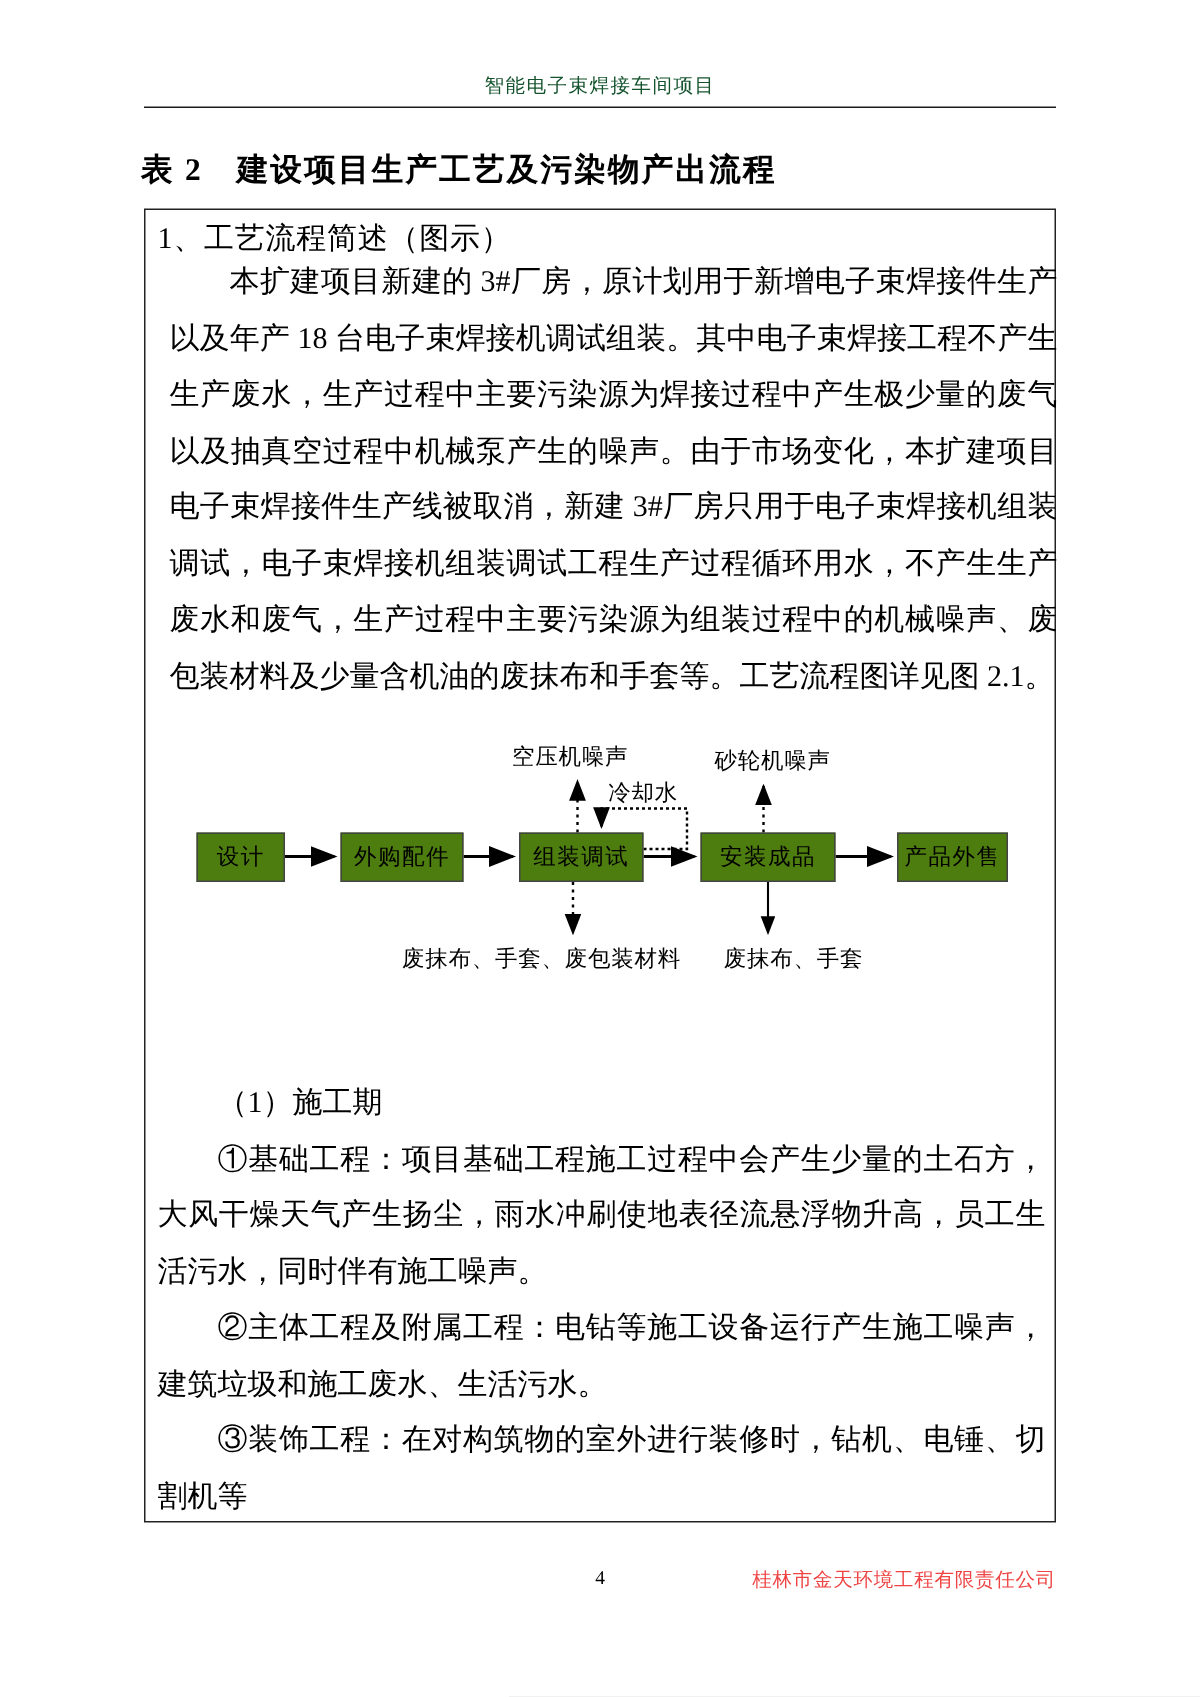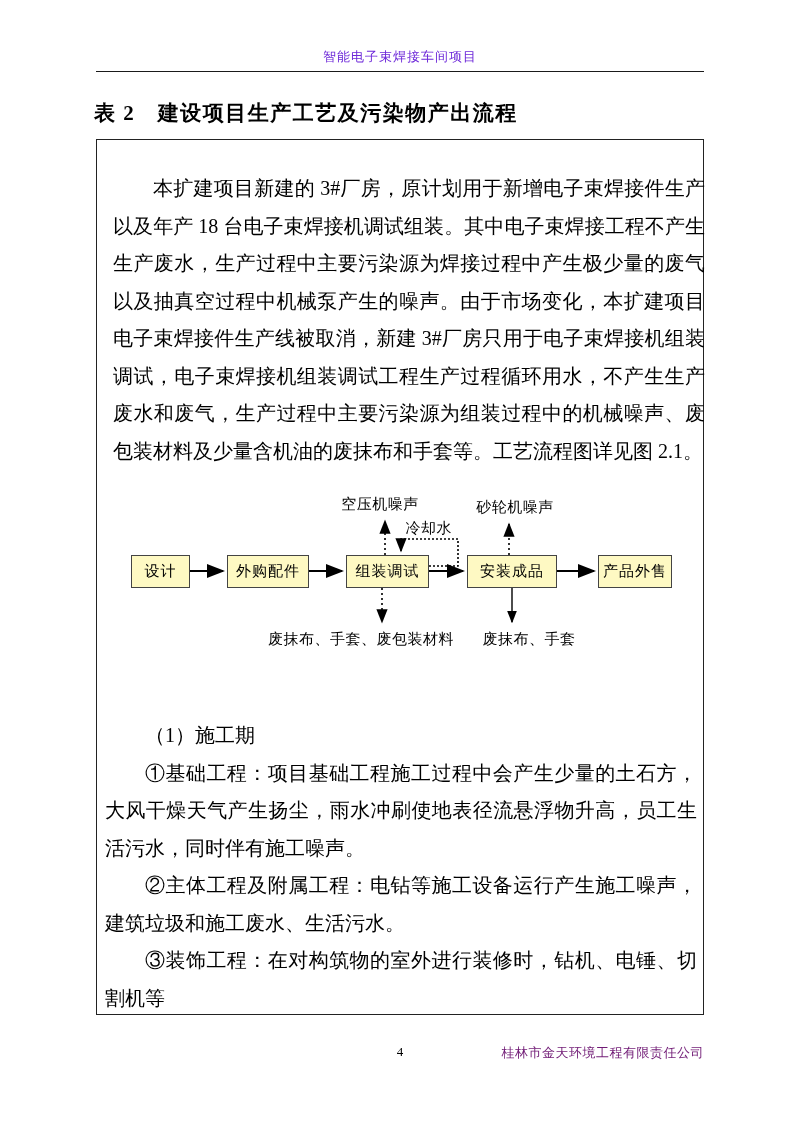--- a/index.html
+++ b/index.html
@@ -7,21 +7,21 @@
     position: relative;
     width: 800px; height: 1131px;
     margin: 0 auto;
     background: #ffffff;
     font-family: "Liberation Serif", "DejaVu Serif", serif;
     color: #000;
     overflow: hidden;
   }
   .header-title {
     position: absolute; top: 48px; left: 96px; width: 608px;
-    text-align: center; font-size: 13px; letter-spacing: 1px; color:#6d28d9;
+    text-align: center; font-size: 13px; letter-spacing: 1px; color:#14532d;
   }
   .header-rule {
     position: absolute; top: 71px; left: 96px; width: 608px;
     border-top: 1.5px solid #1a1a1a; height: 0;
   }
   .doc-title {
     position: absolute; top: 99px; left: 94px; width: 610px;
     font-size: 21px; font-weight: bold; letter-spacing: 1.5px;
   }
   .content-box {
@@ -35,21 +35,21 @@
     font-size: 20px; line-height: 37.5px; text-align: justify;
     text-indent: 2em;
   }
   
   .diagram { position: absolute; top: 341px; left: 0; width: 604px; height: 200px; }
   .diagram svg { position: absolute; top:0; left:0; }
   .flow-box {
     position: absolute; top: 74px; height: 33px;
     border: 1px solid #444; box-sizing: border-box;
     display: flex; align-items: center; justify-content: center;
-    font-size: 15px; background:#fef9c3; letter-spacing:1px;
+    font-size: 15px; background:#4d7c0f; letter-spacing:1px;
   }
   .fb-design   { left: 34px;  width: 59px; }
   .fb-purchase { left: 130px; width: 82px; }
   .fb-assembly { left: 249px; width: 83px; }
   .fb-install  { left: 370px; width: 90px; }
   .fb-sale     { left: 501px; width: 74px; }
   .dlabel { position: absolute; font-size: 15px; white-space: nowrap; letter-spacing:0.5px; }
   .lb-compressor { top: 14px;  left: 238px; width: 90px;  text-align: center; }
   .lb-cooling    { top: 38px;  left: 303px; width: 52px;  text-align: right; }
   .lb-grinder    { top: 17px;  left: 372px; width: 92px;  text-align: center; }
@@ -65,35 +65,36 @@
   .sec2-heading { font-weight: bold; letter-spacing: 0.5px; }
   .sec2 .indent { text-indent: 2em; }
   .sec2 .just   { text-align: justify; }
   
   .footer-pagenum {
     position: absolute; top: 1044px; left: 96px; width: 608px;
     text-align: center; font-size: 13px;
   }
   .footer-company {
     position: absolute; top: 1044px; right: 96px;
-    font-size: 13px; letter-spacing: 0.5px; color:#701a75;
+    font-size: 13px; letter-spacing: 0.5px; color:#ef4444;
   }
 </style>
 </head>
 <body>
 
 <div class="page">
 
   <div class="header-title">智能电子束焊接车间项目</div>
   <div class="header-rule"></div>
 
   <div class="doc-title">表 2　建设项目生产工艺及污染物产出流程</div>
 
   <div class="content-box">
 
+    <div class="sec-heading sec1-heading">1、工艺流程简述（图示）</div>
 
     <div class="para1">本扩建项目新建的 3#厂房，原计划用于新增电子束焊接件生产以及年产 18 台电子束焊接机调试组装。其中电子束焊接工程不产生生产废水，生产过程中主要污染源为焊接过程中产生极少量的废气以及抽真空过程中机械泵产生的噪声。由于市场变化，本扩建项目电子束焊接件生产线被取消，新建 3#厂房只用于电子束焊接机组装调试，电子束焊接机组装调试工程生产过程循环用水，不产生生产废水和废气，生产过程中主要污染源为组装过程中的机械噪声、废包装材料及少量含机油的废抹布和手套等。工艺流程图详见图 2.1。</div>
 
     <div class="diagram">
       <svg width="604" height="200" viewBox="0 0 604 200">
         <defs>
           <marker id="ah" markerWidth="9" markerHeight="8" refX="8" refY="3.5" orient="auto">
             <path d="M0,0 L9,3.5 L0,7 z" fill="#000"></path>
           </marker>
         </defs>

